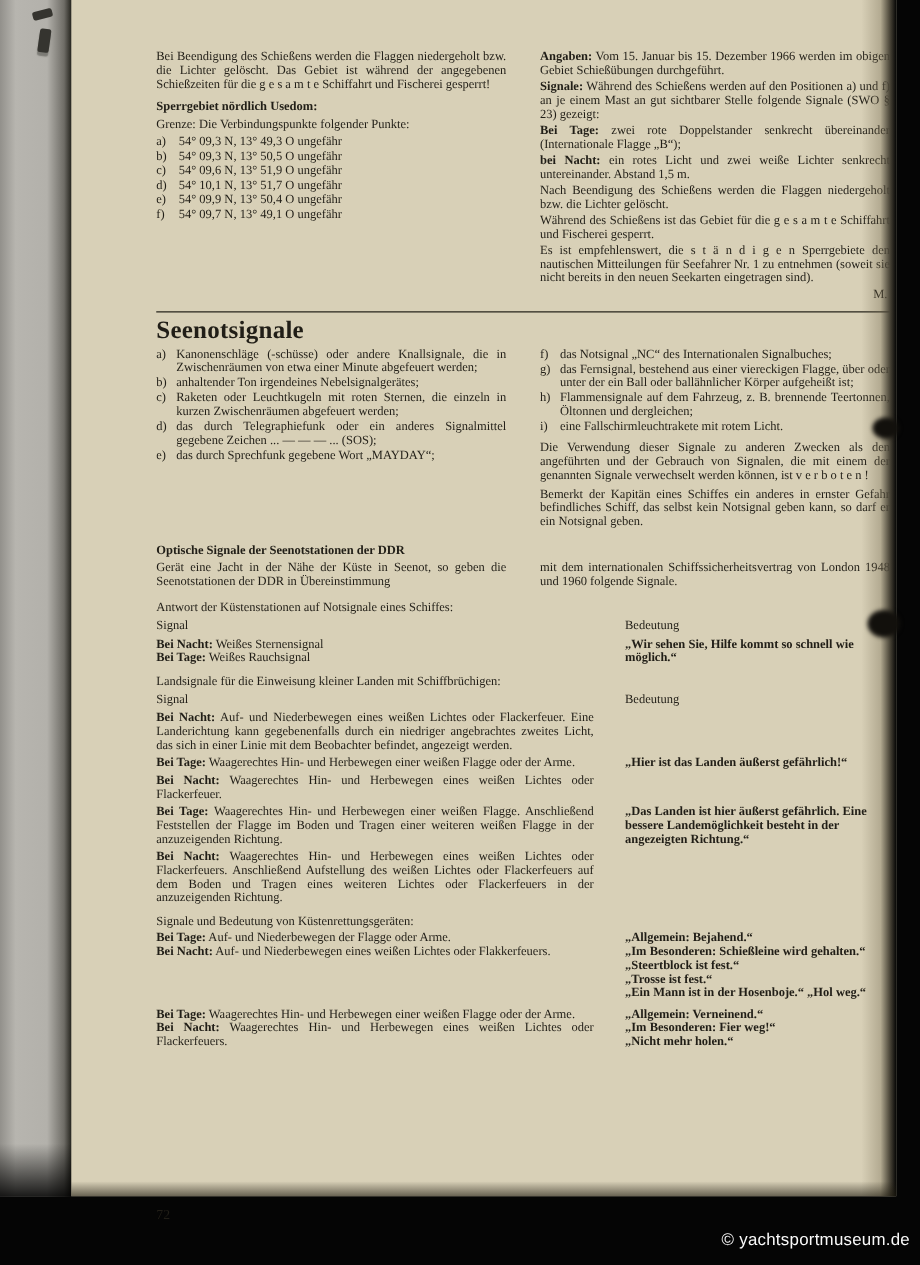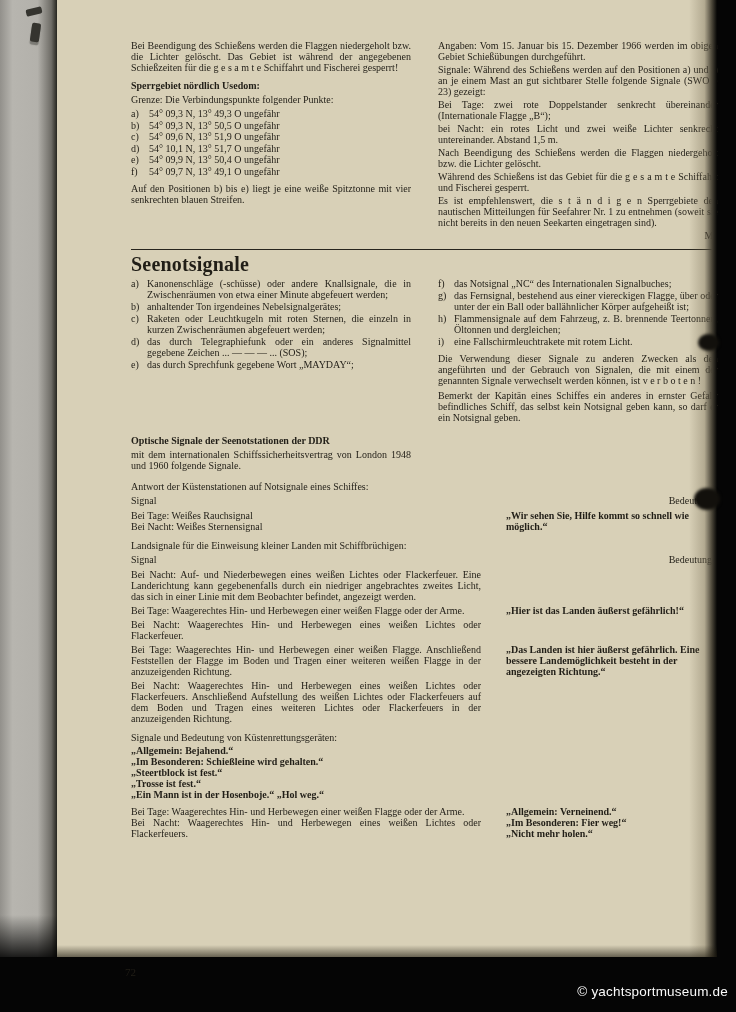--- a/index.html
+++ b/index.html
@@ -41,45 +41,45 @@
     content: ""; position: absolute; left: 0; bottom: 0; width: 100%; height: 12px;
     background: linear-gradient(180deg, rgba(60,52,35,0), rgba(30,26,15,.6));
     z-index: 3;
   }
   .notch { position: absolute; background: #12100c; border-radius: 50%; filter: blur(1.5px); z-index: 4; }
   .n1 { left: 641px; top: 334px; width: 21px; height: 17px; }
   .n2 { left: 637px; top: 488px; width: 26px; height: 22px; }
 
   .content {
     position: relative; z-index: 2;
-    padding: 40px 5px 0 40px;
-    font-size: 10px; line-height: 11px; margin-left: 34px;
+    padding: 40px 5px 0 68px;
+    font-size: 10px; line-height: 11px;
   }
 
   .twocol { display: flex; gap: 27px; }
   .col { width: 280px; flex: none; }
 
   .p { margin: 0 0 2px; text-align: justify; }
-  .lead { font-weight: normal; }
+  .lead { font-weight: bold; }
   .h4 { font-weight: bold; margin: 7px 0 3px; }
   .h2 { font-weight: bold; font-size: 20px; line-height: 16px; margin: 6px 0 6px; letter-spacing: .2px; }
   .rule { border: 0; border-top: 1.4px solid #27241d; margin: 8px 0 0; }
 
   .coords { margin: 3px 0 5px; }
   .crow { display: flex; line-height: 11.6px; }
   .clabel { width: 18px; flex: none; }
 
   .li { display: flex; margin-bottom: 1px; }
   .li-label { width: 16px; flex: none; }
   .li-text { flex: 1; text-align: justify; }
 
   .sig-line { text-align: right; margin-top: 1px; padding-right: 2px; }
 
   .tcap { margin: 8px 0 2px; }
-  .thead { display: flex; margin: 3px 0 4px; justify-content: space-between; }
+  .thead { display: flex; margin: 3px 0 4px; }
   .thead .hsig { width: 375px; flex: none; }
   .trow { display: flex; margin-bottom: 3px; }
   .tsig { width: 350px; margin-right: 25px; flex: none; }
   .tsig .p { margin: 0; }
   .tbed { width: 212px; flex: none; font-weight: bold; }
   .bl { margin: 0; }
 
   .page-number { position: absolute; left: 68px; top: 966px; font-size: 11px; z-index: 2; }
 
   .watermark {
@@ -128,21 +128,20 @@
               </div>
             <div class="crow">
                 <span class="clabel">e)</span>
                 <span>54° 09,9 N, 13° 50,4 O ungefähr</span>
               </div>
             <div class="crow">
                 <span class="clabel">f)</span>
                 <span>54° 09,7 N, 13° 49,1 O ungefähr</span>
               </div>
           </div>
-          <p class="p">Auf den Positionen b) bis e) liegt je eine weiße Spitztonne mit vier senkrechten blauen Streifen.</p>
         </div>
 
         <div class="col">
           <p class="p"><span class="lead">Angaben:</span><span> Vom 15. Januar bis 15. Dezember 1966 werden im obigen Gebiet Schießübungen durchgeführt.</span></p>
           <p class="p"><span class="lead">Signale:</span><span> Während des Schießens werden auf den Positionen a) und f) an je einem Mast an gut sichtbarer Stelle folgende Signale (SWO § 23) gezeigt:</span></p>
           <p class="p"><span class="lead">Bei Tage:</span><span> zwei rote Doppelstander senkrecht übereinander (Internationale Flagge „B“);</span></p>
           <p class="p"><span class="lead">bei Nacht:</span><span> ein rotes Licht und zwei weiße Lichter senkrecht untereinander. Abstand 1,5 m.</span></p>
           <p class="p"><span>Nach Beendigung des Schießens werden die Flaggen niedergeholt bzw. die Lichter gelöscht.</span></p>
           <p class="p"><span>Während des Schießens ist das Gebiet für die g e s a m t e Schiffahrt und Fischerei gesperrt.</span></p>
           <p class="p"><span>Es ist empfehlenswert, die s t ä n d i g e n Sperrgebiete den nautischen Mitteilungen für Seefahrer Nr. 1 zu entnehmen (soweit sie nicht bereits in den neuen Seekarten eingetragen sind).</span></p>
@@ -195,33 +194,36 @@
               <span class="li-text">eine Fallschirmleuchtrakete mit rotem Licht.</span>
             </div>
           <p class="p" style="margin-top:6px">Die Verwendung dieser Signale zu anderen Zwecken als den angeführten und der Gebrauch von Signalen, die mit einem der genannten Signale verwechselt werden können, ist v e r b o t e n !</p>
           <p class="p" style="margin-top:4px">Bemerkt der Kapitän eines Schiffes ein anderes in ernster Gefahr befindliches Schiff, das selbst kein Notsignal geben kann, so darf er ein Notsignal geben.</p>
         </div>
       </div>
 
       <div class="h4" style="margin-top:10px">Optische Signale der Seenotstationen der DDR</div>
       <div class="twocol">
         <div class="col">
+          <p class="p">Gerät eine Jacht in der Nähe der Küste in Seenot, so geben die Seenotstationen der DDR in Übereinstimmung</p>
+        </div>
+        <div class="col">
           <p class="p">mit dem internationalen Schiffssicherheitsvertrag von London 1948 und 1960 folgende Signale.</p>
         </div>
       </div>
 
       <div class="tcap">Antwort der Küstenstationen auf Notsignale eines Schiffes:</div>
       <div class="thead">
         <span class="hsig">Signal</span>
         <span>Bedeutung</span>
       </div>
       <div class="trow">
         <div class="tsig">
+          <p class="p"><span class="lead">Bei Nacht:</span><span> Weißes Sternensignal</span></p>
           <p class="p"><span class="lead">Bei Tage:</span><span> Weißes Rauchsignal</span></p>
-          <p class="p"><span class="lead">Bei Nacht:</span><span> Weißes Sternensignal</span></p>
         </div>
         <div class="tbed">
           <div class="bl">„Wir sehen Sie, Hilfe kommt so schnell wie möglich.“</div>
         </div>
       </div>
 
       <div class="tcap">Landsignale für die Einweisung kleiner Landen mit Schiffbrüchigen:</div>
       <div class="thead">
         <span class="hsig">Signal</span>
         <span>Bedeutung</span>
@@ -256,20 +258,24 @@
       </div>
       <div class="trow">
         <div class="tsig">
           <p class="p"><span class="lead">Bei Nacht:</span><span> Waagerechtes Hin- und Herbewegen eines weißen Lichtes oder Flackerfeuers. Anschließend Aufstellung des weißen Lichtes oder Flackerfeuers auf dem Boden und Tragen eines weiteren Lichtes oder Flackerfeuers in der anzuzeigenden Richtung.</span></p>
         </div>
         <div class="tbed"></div>
       </div>
 
       <div class="tcap">Signale und Bedeutung von Küstenrettungsgeräten:</div>
       <div class="trow">
+        <div class="tsig">
+          <p class="p"><span class="lead">Bei Tage:</span><span> Auf- und Niederbewegen der Flagge oder Arme.</span></p>
+          <p class="p"><span class="lead">Bei Nacht:</span><span> Auf- und Niederbewegen eines weißen Lichtes oder Flakkerfeuers.</span></p>
+        </div>
         <div class="tbed">
           <div class="bl">„Allgemein: Bejahend.“</div>
           <div class="bl">„Im Besonderen: Schießleine wird gehalten.“</div>
           <div class="bl">„Steertblock ist fest.“</div>
           <div class="bl">„Trosse ist fest.“</div>
           <div class="bl">„Ein Mann ist in der Hosenboje.“ „Hol weg.“</div>
         </div>
       </div>
       <div class="trow" style="margin-top:6px">
         <div class="tsig">

